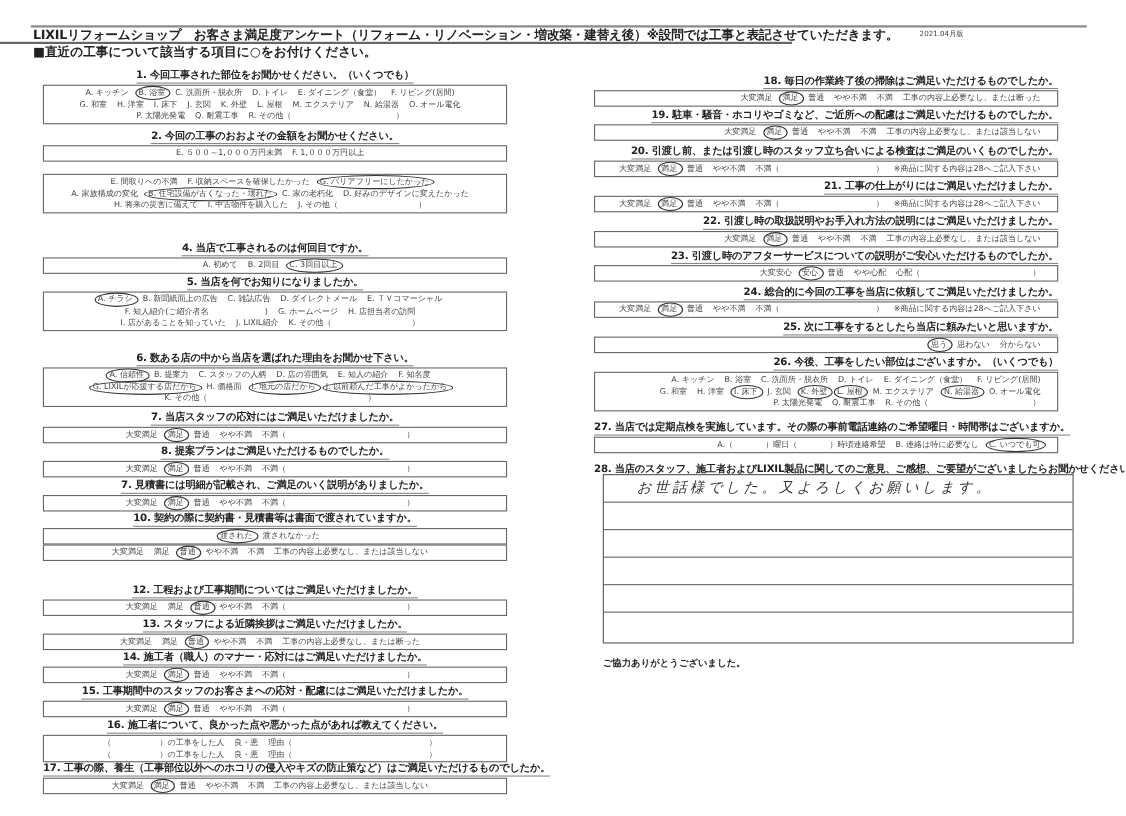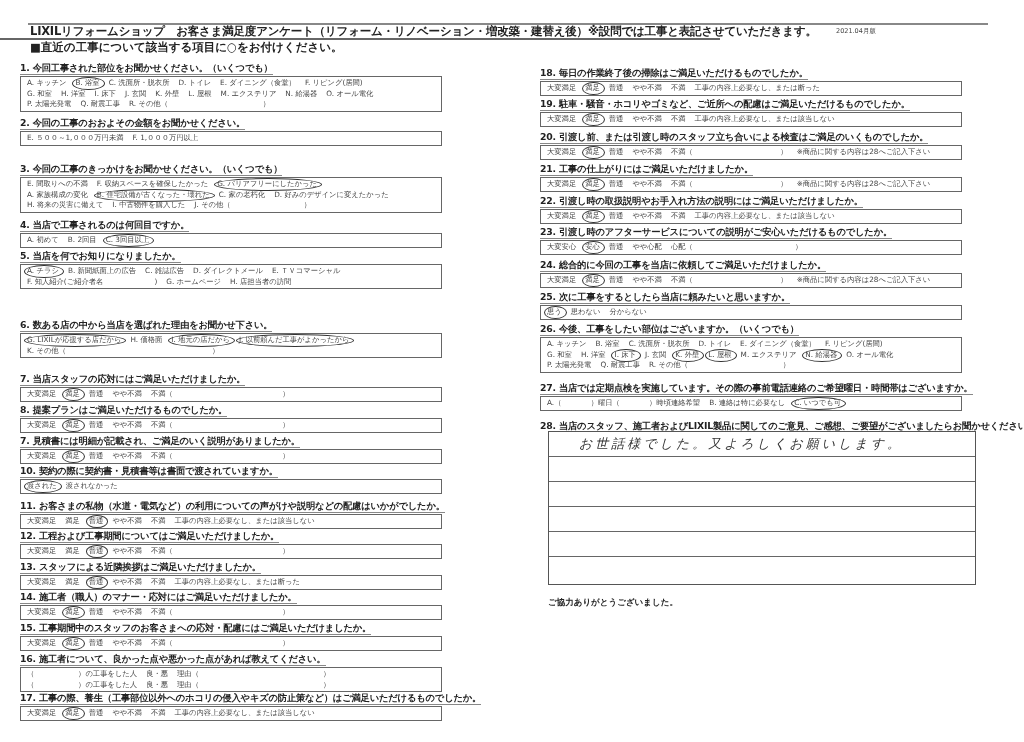--- a/index.html
+++ b/index.html
@@ -8,75 +8,77 @@
   .hdr-line-bot { position:absolute; left:0; top:38px; width:720px; border-top:2px solid #666; }
   .hdr-title { position:absolute; left:30px; top:24px; font-size:11.5px; font-weight:bold; letter-spacing:-0.2px; white-space:nowrap; }
   .hdr-ver { position:absolute; left:836px; top:27px; font-size:6.5px; color:#444; }
   .section-head { position:absolute; left:30px; top:40px; font-size:11.5px; font-weight:bold; white-space:nowrap; }
   .q { position:absolute; white-space:nowrap; }
   .q .qt { font-size:9.3px; font-weight:bold; letter-spacing:-0.2px; height:13px; line-height:13px; border-bottom:1px solid #888; display:inline-block; }
   .q .box { border:1px solid #666; margin-top:1px; padding:1px 6px; font-size:7.3px; line-height:10.5px; color:#444; box-sizing:border-box; }
   .q .box .row { white-space:nowrap; }
   .opt { display:inline-block; margin-right:9px; position:relative; }
   .opt.sel::before { content:""; position:absolute; left:-3px; top:-1px; width:calc(100% + 6px); height:11px; border:1px solid #333; border-radius:50%; }
-  .l1 { left:20px; }
-  .r1 { left:540px; }
+  .l1 { left:39px;text-align:center; }
+  .r1 { left:540px;text-align:right; }
   .wbox { width:422px; }
   .comment-box { position:absolute; left:548px; top:431px; width:428px; height:154px; border:1px solid #555; box-sizing:border-box; }
   .comment-line { border-bottom:1px solid #666; height:25px; box-sizing:border-box; }
   .comment-line:last-child { border-bottom:none; }
-  .handwriting { font-family:Liberation Serif, serif; font-size:13px; color:#333; padding-left:30px; line-height:24px; letter-spacing:3px; font-style:italic; }
+  .handwriting { font-family:Liberation Mono, monospace; font-size:13px; color:#333; padding-left:30px; line-height:24px; letter-spacing:3px; font-style:italic; }
   .thanks { position:absolute; left:548px; top:597px; font-size:8.5px; font-weight:bold; }
 </style>
 </head>
 <body>
 
 <div class="hdr-line-top"></div>
 <div class="hdr-title">LIXILリフォームショップ　お客さま満足度アンケート（リフォーム・リノベーション・増改築・建替え後）※設問では工事と表記させていただきます。</div>
 <div class="hdr-ver">2021.04月版</div>
 <div class="hdr-line-bot"></div>
 <div class="section-head">■直近の工事について該当する項目に○をお付けください。</div>
 
 <div class="q l1" style="top:56px"><div class="qt">1. 今回工事された部位をお聞かせください。（いくつでも）</div><div class="box wbox">
       <div class="row"><span class="opt">A. キッチン</span><span class="opt sel">B. 浴室</span><span class="opt">C. 洗面所・脱衣所</span><span class="opt">D. トイレ</span><span class="opt">E. ダイニング（食堂）</span><span class="opt">F. リビング(居間)</span></div>
       <div class="row"><span class="opt">G. 和室</span><span class="opt">H. 洋室</span><span class="opt">I. 床下</span><span class="opt">J. 玄関</span><span class="opt">K. 外壁</span><span class="opt">L. 屋根</span><span class="opt">M. エクステリア</span><span class="opt">N. 給湯器</span><span class="opt">O. オール電化</span></div>
       <div class="row"><span class="opt">P. 太陽光発電</span><span class="opt">Q. 耐震工事</span><span class="opt">R. その他（　　　　　　　　　　　　　）</span></div>
     </div></div>
 <div class="q l1" style="top:111px"><div class="qt">2. 今回の工事のおおよその金額をお聞かせください。</div><div class="box wbox">
       <div class="row"><span class="opt">E. ５００～1,０００万円未満</span><span class="opt">F. 1,０００万円以上</span></div>
     </div></div>
-<div class="q l1" style="top:157px"><div class="qt">3. 今回の工事のきっかけをお聞かせください。（いくつでも）</div><div class="box wbox">
+<div class="q l1" style="top:157px"><div class="box wbox">
       <div class="row"><span class="opt">E. 間取りへの不満</span><span class="opt">F. 収納スペースを確保したかった</span><span class="opt sel">G. バリアフリーにしたかった</span></div>
       <div class="row"><span class="opt">A. 家族構成の変化</span><span class="opt sel">B. 住宅設備が古くなった・壊れた</span><span class="opt">C. 家の老朽化</span><span class="opt">D. 好みのデザインに変えたかった</span></div>
       <div class="row"><span class="opt">H. 将来の災害に備えて</span><span class="opt">I. 中古物件を購入した</span><span class="opt">J. その他（　　　　　　　　　　）</span></div>
     </div></div>
 <div class="q l1" style="top:213px"><div class="qt">4. 当店で工事されるのは何回目ですか。</div><div class="box wbox">
       <div class="row"><span class="opt">A. 初めて</span><span class="opt">B. 2回目</span><span class="opt sel">C. 3回目以上</span></div>
     </div></div>
 <div class="q l1" style="top:244px"><div class="qt">5. 当店を何でお知りになりましたか。</div><br><div class="box wbox">
       <div class="row"><span class="opt sel">A. チラシ</span><span class="opt">B. 新聞紙面上の広告</span><span class="opt">C. 雑誌広告</span><span class="opt">D. ダイレクトメール</span><span class="opt">E. ＴＶコマーシャル</span></div>
       <div class="row"><span class="opt">F. 知人紹介(ご紹介者名　　　　　　　)</span><span class="opt">G. ホームページ</span><span class="opt">H. 店担当者の訪問</span></div>
+      <div class="row"><span class="opt">I. 店があることを知っていた</span><span class="opt">J. LIXIL紹介</span><span class="opt">K. その他（　　　　　　　　　　）</span></div>
     </div></div>
 <div class="q l1" style="top:313px"><div class="qt">6. 数ある店の中から当店を選ばれた理由をお聞かせ下さい。</div><div class="box wbox">
+      <div class="row"><span class="opt sel">A. 信頼性</span><span class="opt">B. 提案力</span><span class="opt">C. スタッフの人柄</span><span class="opt">D. 店の雰囲気</span><span class="opt">E. 知人の紹介</span><span class="opt">F. 知名度</span></div>
       <div class="row"><span class="opt sel">G. LIXILが応援する店だから</span><span class="opt">H. 価格面</span><span class="opt sel">I. 地元の店だから</span><span class="opt sel">J. 以前頼んだ工事がよかったから</span></div>
       <div class="row"><span class="opt">K. その他（　　　　　　　　　　　　　　　　　　　　）</span></div>
     </div></div>
 <div class="q l1" style="top:367px"><div class="qt">7. 当店スタッフの応対にはご満足いただけましたか。</div><div class="box wbox">
       <div class="row"><span class="opt">大変満足</span><span class="opt sel">満足</span><span class="opt">普通</span><span class="opt">やや不満</span><span class="opt">不満（　　　　　　　　　　　　　　　）</span></div>
     </div></div>
 <div class="q l1" style="top:398px"><div class="qt">8. 提案プランはご満足いただけるものでしたか。</div><div class="box wbox">
       <div class="row"><span class="opt">大変満足</span><span class="opt sel">満足</span><span class="opt">普通</span><span class="opt">やや不満</span><span class="opt">不満（　　　　　　　　　　　　　　　）</span></div>
     </div></div>
 <div class="q l1" style="top:429px"><div class="qt">7. 見積書には明細が記載され、ご満足のいく説明がありましたか。</div><div class="box wbox">
       <div class="row"><span class="opt">大変満足</span><span class="opt sel">満足</span><span class="opt">普通</span><span class="opt">やや不満</span><span class="opt">不満（　　　　　　　　　　　　　　　）</span></div>
     </div></div>
 <div class="q l1" style="top:459px"><div class="qt">10. 契約の際に契約書・見積書等は書面で渡されていますか。</div><div class="box wbox">
       <div class="row"><span class="opt sel">渡された</span><span class="opt">渡されなかった</span></div>
     </div></div>
-<div class="q l1" style="top:494px"><div class="qt">11. お客さまの私物（水道・電気など）の利用についての声がけや説明などの配慮はいかがでしたか。</div><div class="box wbox">
+<div class="q l1" style="top:494px"><div class="box wbox">
       <div class="row"><span class="opt">大変満足</span><span class="opt">満足</span><span class="opt sel">普通</span><span class="opt">やや不満</span><span class="opt">不満</span><span class="opt">工事の内容上必要なし、または該当しない</span></div>
     </div></div>
 <div class="q l1" style="top:524px"><div class="qt">12. 工程および工事期間についてはご満足いただけましたか。</div><div class="box wbox">
       <div class="row"><span class="opt">大変満足</span><span class="opt">満足</span><span class="opt sel">普通</span><span class="opt">やや不満</span><span class="opt">不満（　　　　　　　　　　　　　　　）</span></div>
     </div></div>
 <div class="q l1" style="top:555px"><div class="qt">13. スタッフによる近隣挨拶はご満足いただけましたか。</div><div class="box wbox">
       <div class="row"><span class="opt">大変満足</span><span class="opt">満足</span><span class="opt sel">普通</span><span class="opt">やや不満</span><span class="opt">不満</span><span class="opt">工事の内容上必要なし、または断った</span></div>
     </div></div>
 <div class="q l1" style="top:585px"><div class="qt">14. 施工者（職人）のマナー・応対にはご満足いただけましたか。</div><div class="box wbox">
       <div class="row"><span class="opt">大変満足</span><span class="opt sel">満足</span><span class="opt">普通</span><span class="opt">やや不満</span><span class="opt">不満（　　　　　　　　　　　　　　　）</span></div>

